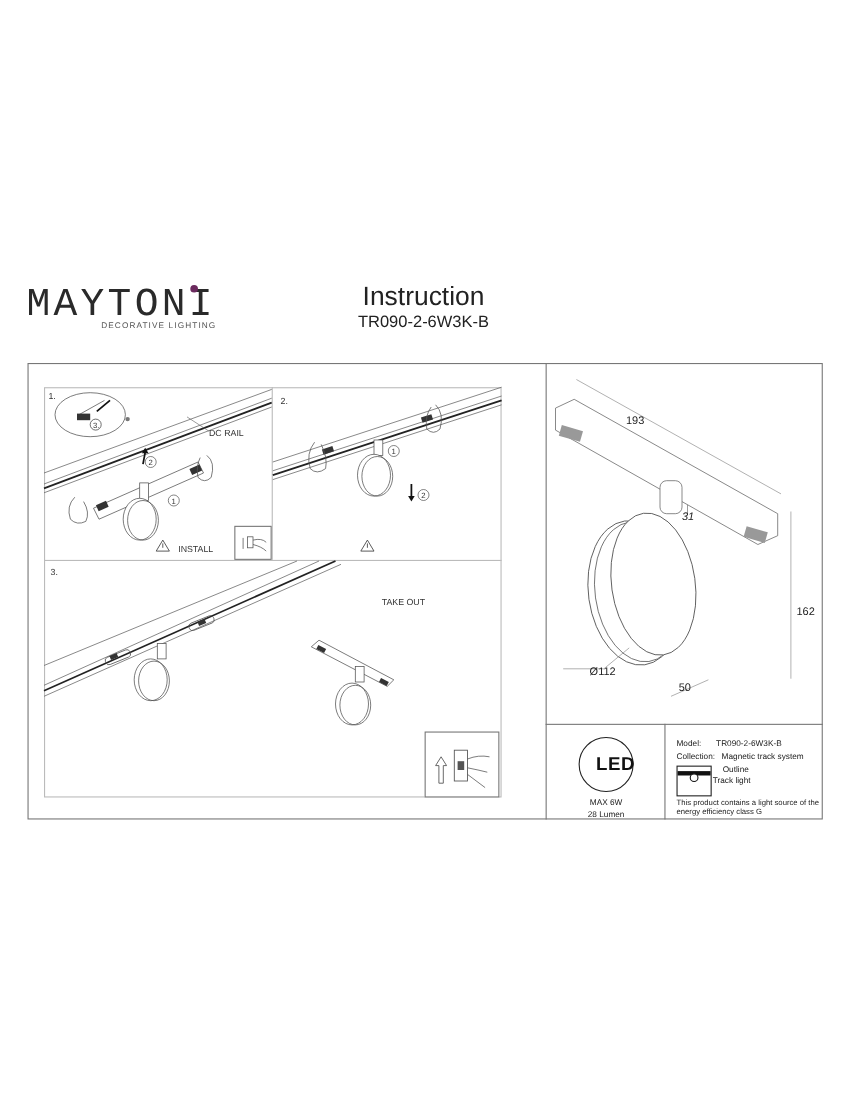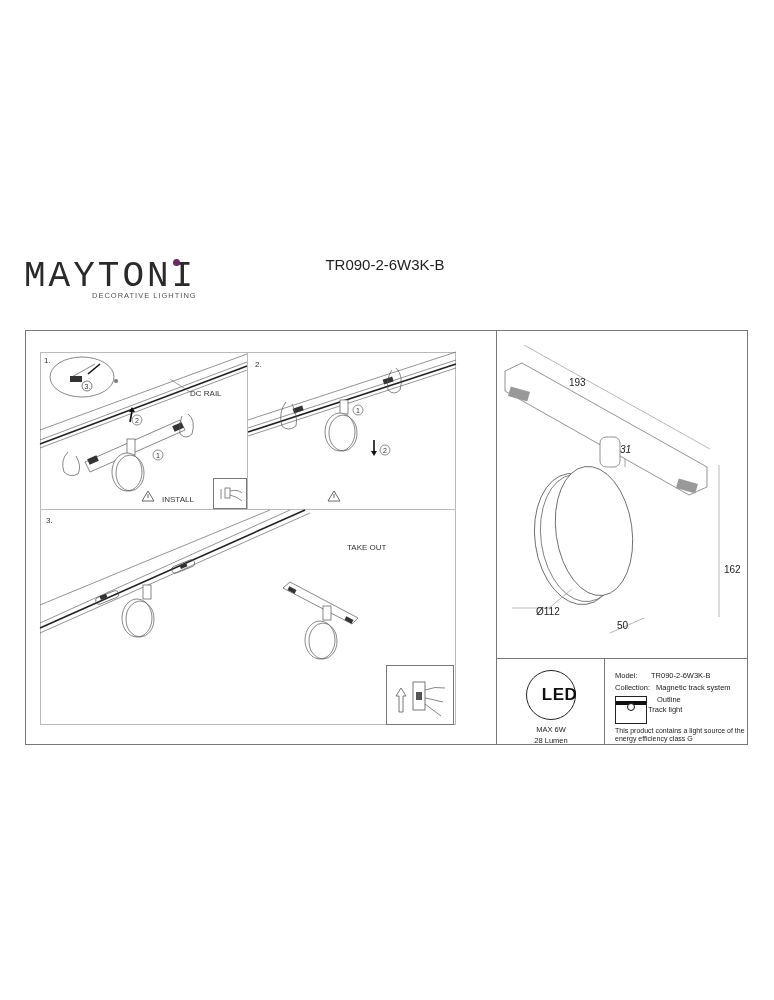--- a/index.html
+++ b/index.html
@@ -31,20 +31,21 @@
 </head>
 <body>
 
 <div class="abs logo">
   <div class="logo-word"><span>MAYTONI</span></div>
 </div>
 <div class="logo-dot"></div>
 <div class="logo-sub">DECORATIVE LIGHTING</div>
 
 <div class="abs title">
+  <div class="title-main">Instruction</div>
   <div class="title-sub">TR090-2-6W3K-B</div>
 </div>
 
 <div class="abs frame"></div>
 <div class="abs vdiv"></div>
 <div class="abs hdiv-right"></div>
 <div class="abs vdiv-info"></div>
 
 <div class="abs drawing"></div>
 <div class="abs step-hdiv"></div>
@@ -157,22 +158,22 @@
   <line x1="128" y1="128" x2="128" y2="136" stroke="#666" stroke-width="0.6"></line>
   <ellipse cx="80" cy="208" rx="42" ry="66" fill="#fff" stroke="#555" stroke-width="0.8" transform="rotate(-8 80 208)"></ellipse>
   <ellipse cx="84" cy="207" rx="40" ry="64" fill="#fff" stroke="#555" stroke-width="0.7" transform="rotate(-8 84 207)"></ellipse>
   <ellipse cx="97" cy="200" rx="38" ry="65" fill="#fff" stroke="#555" stroke-width="0.8" transform="rotate(-8 97 200)"></ellipse>
   <line x1="222" y1="134" x2="222" y2="286" stroke="#888" stroke-width="0.6"></line>
   <line x1="15" y1="277" x2="52" y2="277" stroke="#888" stroke-width="0.6"></line>
   <line x1="52" y1="277" x2="75" y2="258" stroke="#888" stroke-width="0.6"></line>
   <line x1="113" y1="302" x2="147" y2="287" stroke="#888" stroke-width="0.6"></line>
 </svg>
 <div class="abs dim" style="left:569px; top:377px;">193</div>
-<div class="abs dim" style="left:620px; top:444px;font-style:italic;">31</div>
-<div class="abs dim" style="left:724px; top:551px;margin-top:13px;">162</div>
+<div class="abs dim" style="left:620px; top:465px;font-style:italic;">31</div>
+<div class="abs dim" style="left:724px; top:551px;">162</div>
 <div class="abs dim" style="left:516px; top:606px;margin-left:20px;">Ø112</div>
 <div class="abs dim" style="left:617px; top:620px;">50</div>
 
 <div class="abs" style="left:526px; top:670px; width:50px; height:50px; border:1.5px solid #222; border-radius:50%; box-sizing:border-box;">
   <div style="position:absolute; left:0; top:14px; width:65px; text-align:center; font-size:17px; font-weight:bold; letter-spacing:0.5px; color:#111;">LED</div>
 </div>
 <div class="abs info" style="left:526px; top:725px; width:50px; text-align:center;">MAX 6W</div>
 <div class="abs info" style="left:526px; top:736px; width:50px; text-align:center;">28 Lumen</div>
 
 <div class="abs info" style="left:615px; top:671px;">Model:</div>

